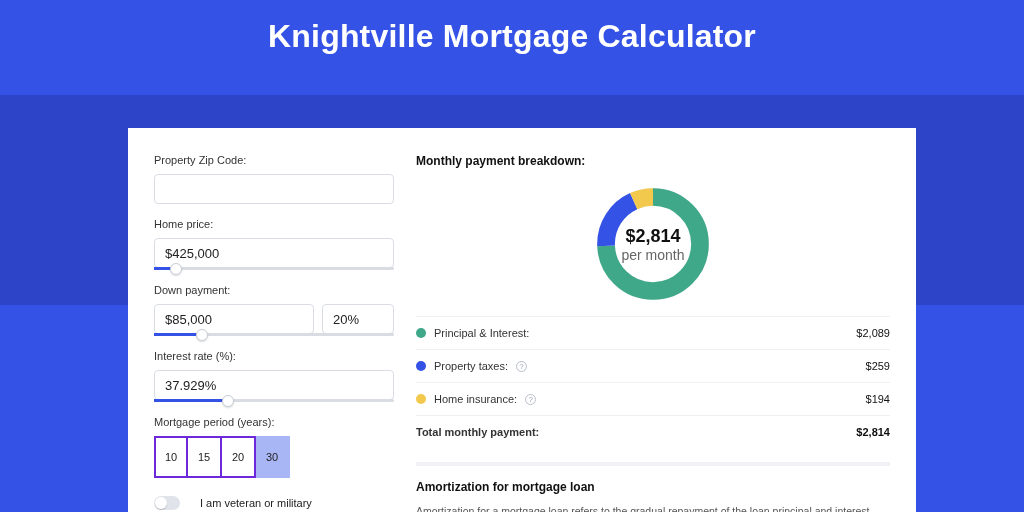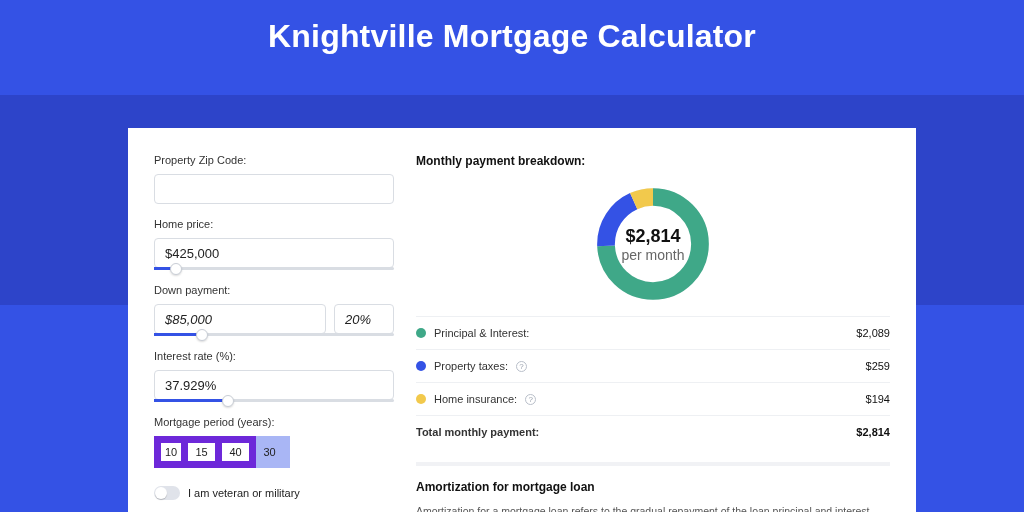--- a/index.html
+++ b/index.html
@@ -46,40 +46,40 @@
     width: 100%;
     border: 1px solid #d9dde3;
     background: #fff;
     border-radius: 4px;
     height: 30px;
     padding: 0 10px;
     font-size: 13px;
     color: #222;
     display: flex; align-items: center;
   }
-  .input-sm { width: 60px; }
-  .row { display: flex; gap: 8px; font-style: italic; }
+  .input-sm { width: 72px; }
+  .row { display: flex; gap: 8px; }
   .slider-track {
     height: 3px; background: #d9dde3; margin-top: -1px; border-radius: 2px; position: relative;
   }
   .slider-fill { position: absolute; left: 0; top: 0; bottom: 0; background: #3452e5; }
   .slider-thumb {
     position: absolute; top: 50%; transform: translate(-50%,-50%);
     width: 12px; height: 12px; border-radius: 50%; background: #fff;
     border: 1px solid #c9ced6; box-shadow: 0 1px 2px rgba(0,0,0,.15);
   }
   .group { margin-bottom: 14px; }
   .seg { display: flex; gap: 0; margin-top: 4px; }
   .seg button {
-    border: 7px solid #6d28d9; background: #fff; font-size: 11px; color: #222;
-    height: 32px; width: 34px; cursor: pointer;
+    border: 2px solid #6d28d9; background: #fff; font-size: 11px; color: #222;
+    height: 42px; width: 34px; cursor: pointer;
   }
   .seg button + button { border-left: none; }
   .seg button.active { background: #a9b6f5; border-color: #a9b6f5; }
-  .toggle-row { display: flex; align-items: center; gap: 8px; margin-top: 18px; }
+  .toggle-row { display: flex; align-items: center; gap: 20px; margin-top: 18px; }
   .toggle { width: 26px; height: 14px; border-radius: 999px; background: #e0e3ea; position: relative; }
   .toggle::after { content:""; position:absolute; left:1px; top:1px; width:12px; height:12px; border-radius:50%; background:#fff; box-shadow:0 1px 1px rgba(0,0,0,.2);}
   .r-title { font-size: 12px; font-weight: 700; color: #111; margin-bottom: 10px; }
   .donut-wrap { display:flex; justify-content:center; padding: 4px 0 10px 0; }
   .donut { position: relative; width: 124px; height: 124px; }
   .donut svg { width: 124px; height: 124px; transform: rotate(-90deg); }
   .donut-center {
     position:absolute; inset:0; display:flex; flex-direction:column; align-items:center; justify-content:center;
   }
   .donut-center .big { font-size: 18px; font-weight: 700; color:#111; }
@@ -147,21 +147,21 @@
         <div class="slider-fill" style="width:31%"></div>
         <div class="slider-thumb" style="left:31%"></div>
       </div>
     </div>
 
     <div class="group">
       <div class="field-label">Mortgage period (years):</div>
       <div class="seg">
         <button>10</button>
         <button>15</button>
-        <button>40</button>
+        <button>20</button>
         <button class="active">30</button>
       </div>
     </div>
 
     <div class="toggle-row">
       <div class="toggle"></div>
       <span>I am veteran or military</span>
     </div>
   </div>
 

